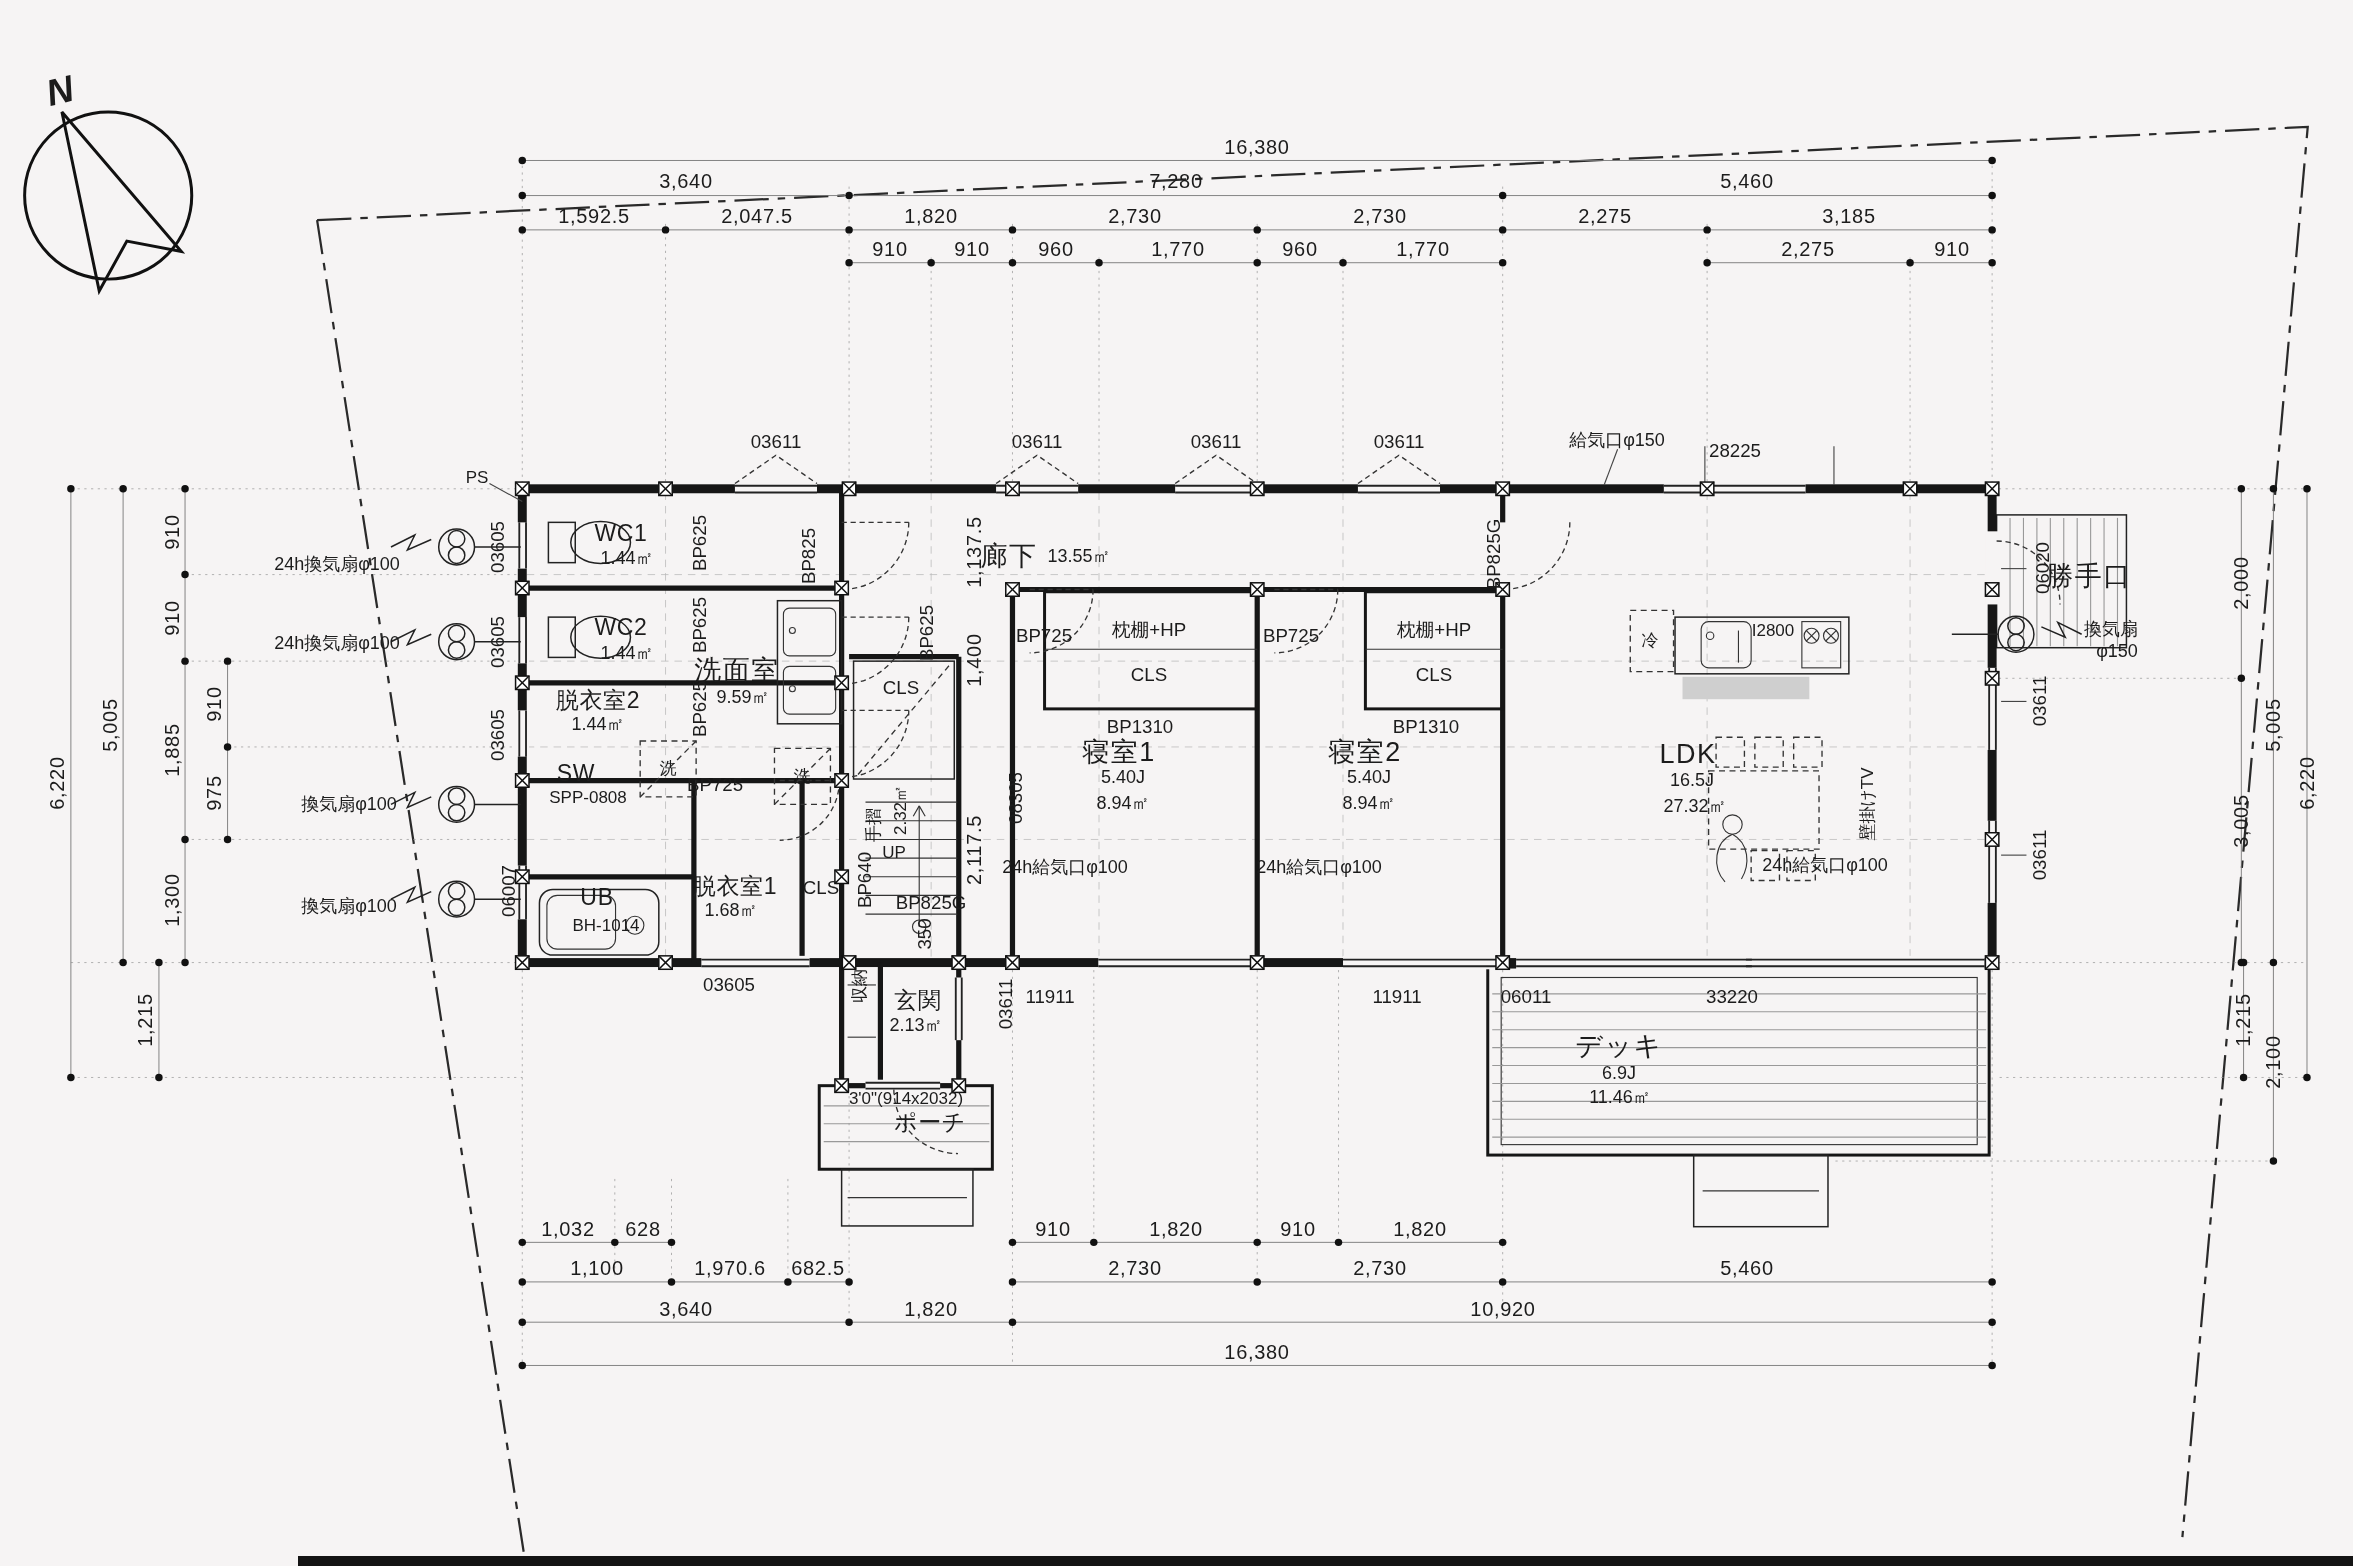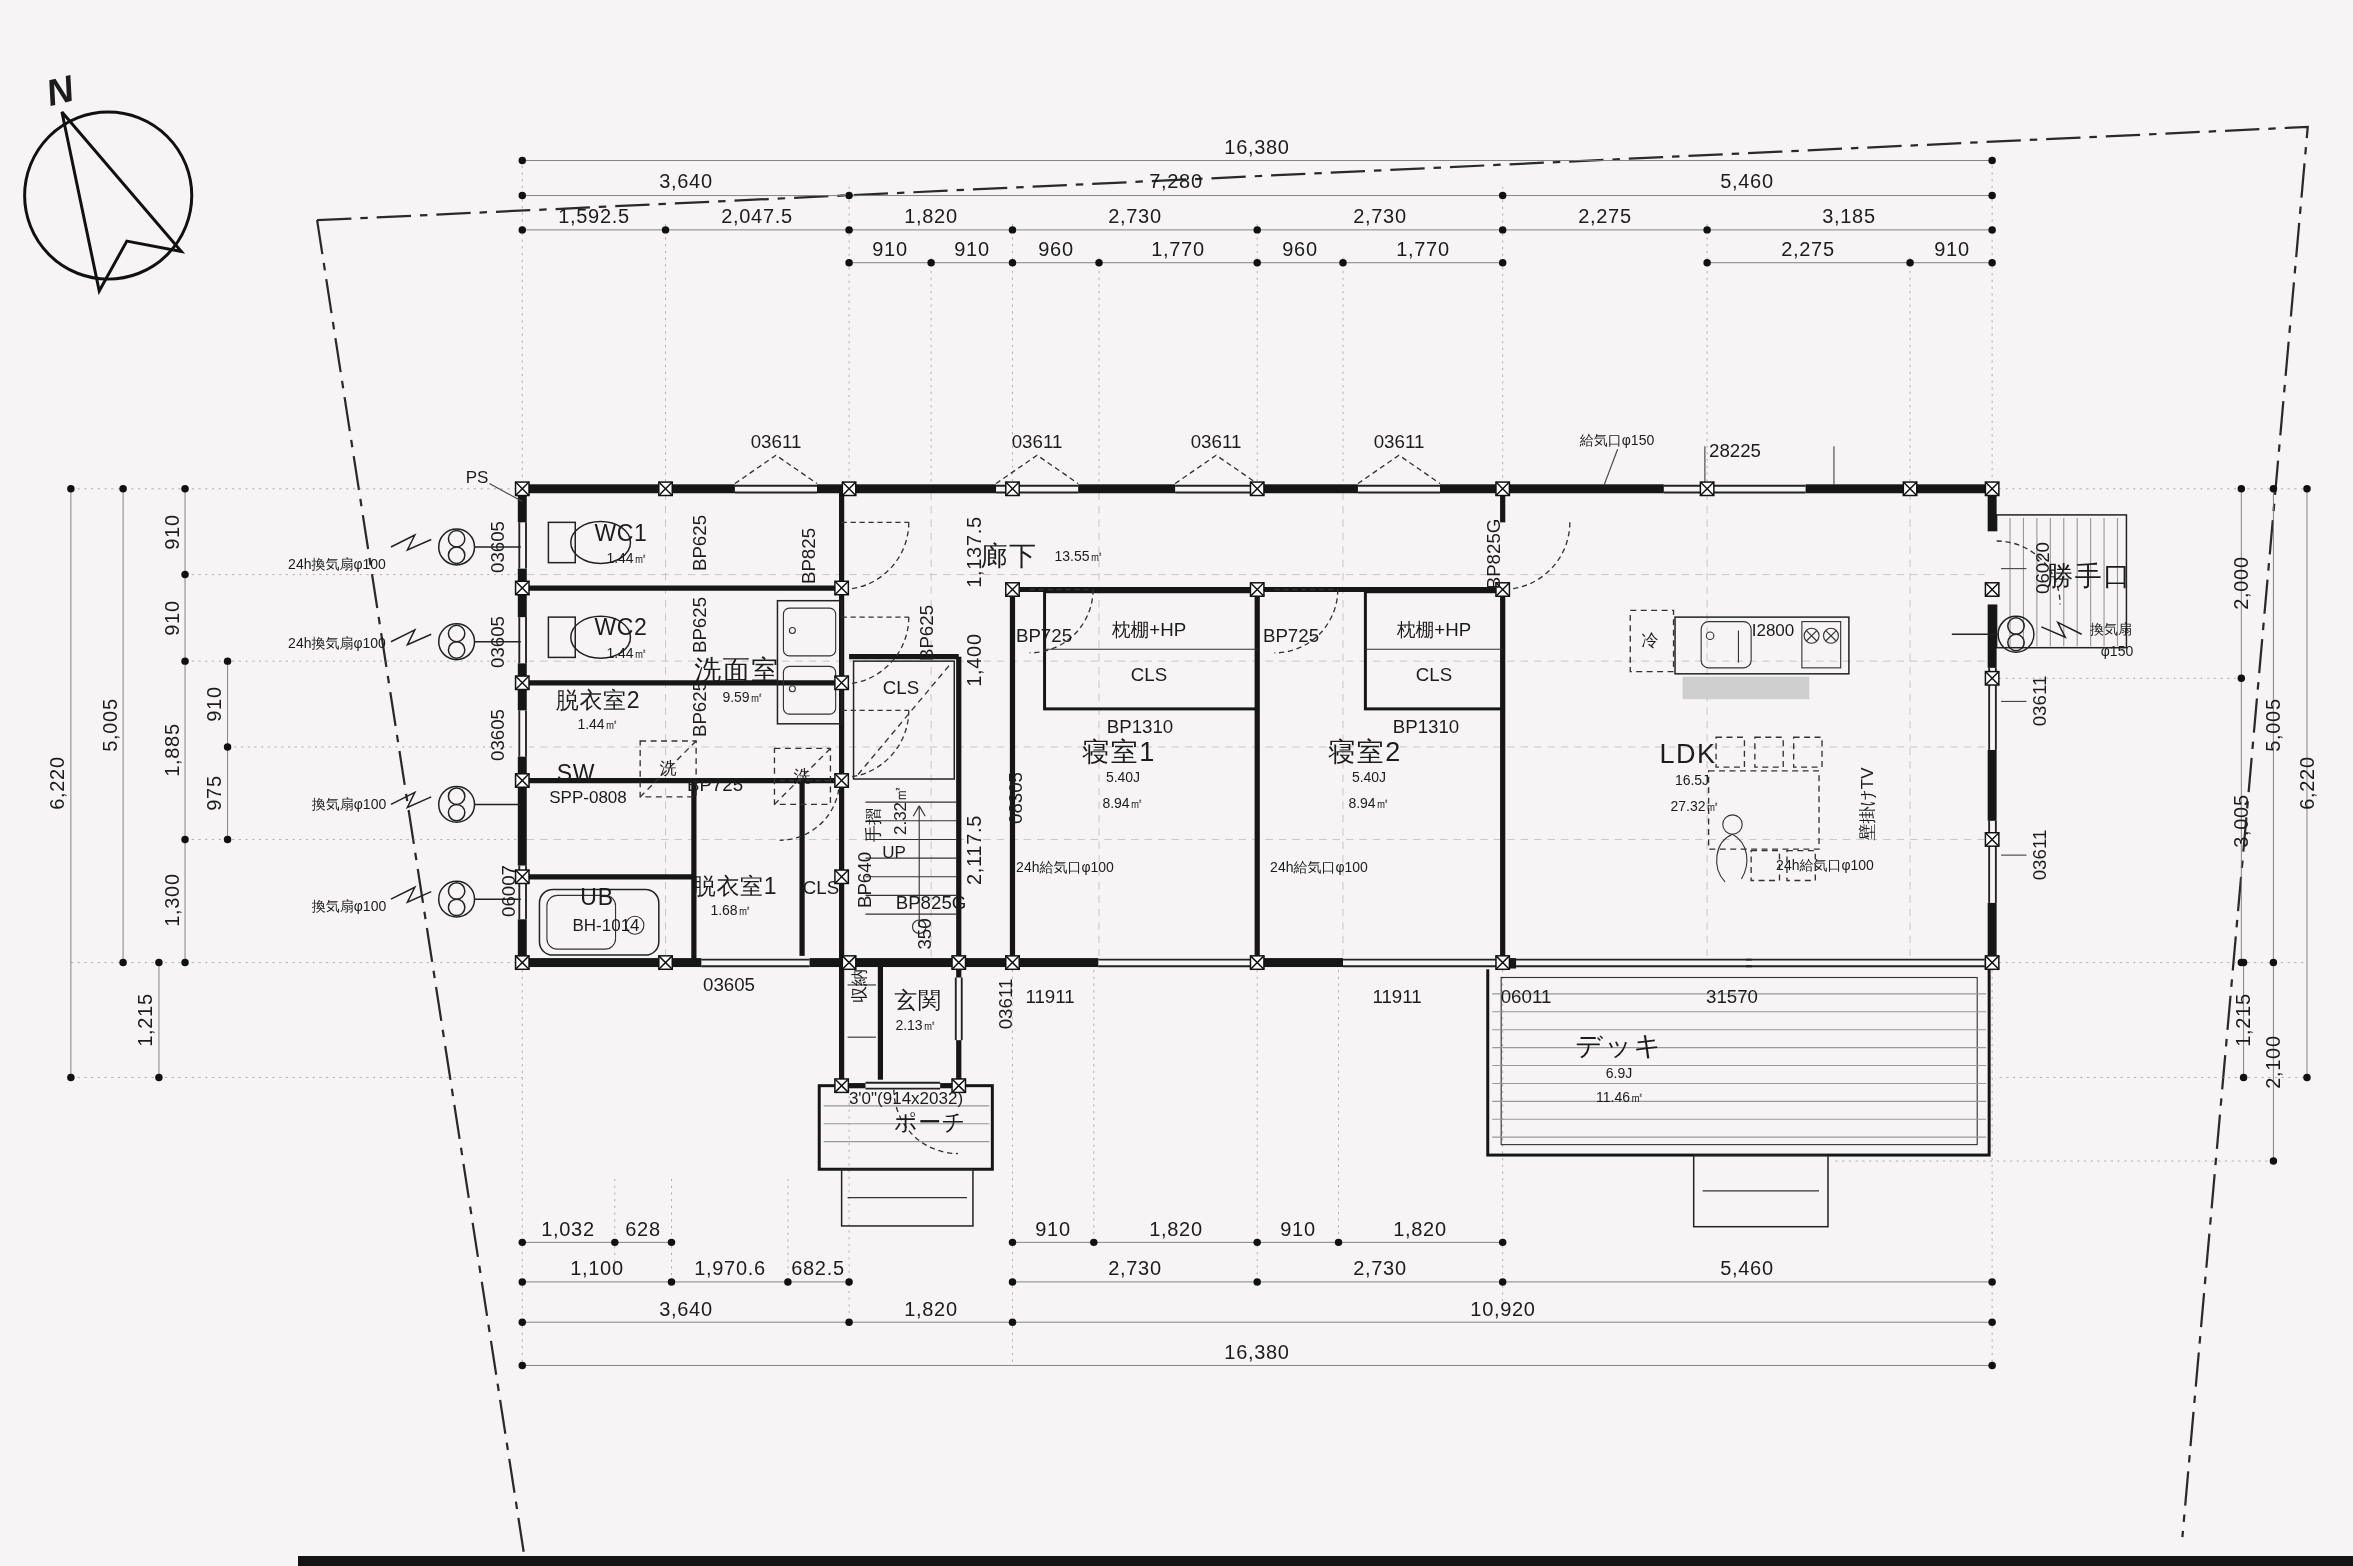--- a/index.html
+++ b/index.html
@@ -4,21 +4,21 @@
 <style>
   html,body{margin:0;padding:0;background:#e8e6e7;}
   .canvas{position:relative;width:2354px;height:1567px;background:#f6f4f4;
     font-family:"Liberation Sans","DejaVu Sans",sans-serif;color:#1c1c1c;overflow:hidden;}
   svg{position:absolute;left:0;top:0;}
   .lbl{position:absolute;transform:translate(-50%,-50%);white-space:nowrap;line-height:1;}
   .v{transform:translate(-50%,-50%) rotate(-90deg);}
   .dim{font-size:20px;letter-spacing:0.7px;}
   .room{font-size:27px;letter-spacing:1.5px;}
   .room2{font-size:23px;letter-spacing:0.7px;}
-  .area{font-size:14px;}
+  .area{font-size:18px;}
   .code{font-size:18.7px;}
   .small{font-size:17px;}
   .n{font-size:37px;font-style:italic;transform:translate(-50%,-50%) rotate(-14deg);font-weight:bold;}
   .legendbox{position:absolute;left:235px;top:1405px;width:192px;height:121px;border:2.2px solid #222;}
   .lrow{position:absolute;left:13.4px;transform:translate(0,-50%);font-size:20px;white-space:nowrap;}
   .ltitle{position:absolute;left:50%;top:18px;transform:translate(-50%,-50%);font-size:24px;letter-spacing:3px;}
   .botbar{position:absolute;left:298px;top:1556px;width:2055px;height:10.4px;background:#141414;}
   
   .bnd{stroke:#2a2a2a;stroke-width:3;fill:none;stroke-dasharray:46 12 10 12;}
   .ext{stroke:#9a9a9a;stroke-width:1;fill:none;stroke-dasharray:3 6;}
@@ -625,21 +625,21 @@
 <div class="lbl code" style="left:1399px;top:442px">03611</div>
 <div class="lbl code v" style="left:498px;top:547px">03605</div>
 <div class="lbl code v" style="left:498px;top:642px">03605</div>
 <div class="lbl code v" style="left:498px;top:735px">03605</div>
 <div class="lbl code v" style="left:509px;top:891px">06007</div>
 <div class="lbl code" style="left:729px;top:985px">03605</div>
 <div class="lbl code v" style="left:1006px;top:1004px">03611</div>
 <div class="lbl code" style="left:1050px;top:997px">11911</div>
 <div class="lbl code" style="left:1397px;top:997px">11911</div>
 <div class="lbl code" style="left:1526px;top:997px">06011</div>
-<div class="lbl code" style="left:1732px;top:997px">31570</div>
+<div class="lbl code" style="left:1732px;top:997px">33220</div>
 <div class="lbl code v" style="left:1016px;top:798px">08305</div>
 <div class="lbl code v" style="left:2040px;top:701px">03611</div>
 <div class="lbl code v" style="left:2040px;top:855px">03611</div>
 <div class="lbl code v" style="left:2043px;top:568px">06020</div>
 <div class="lbl code v" style="left:700px;top:543px">BP625</div>
 <div class="lbl code v" style="left:700px;top:625px">BP625</div>
 <div class="lbl code v" style="left:700px;top:709px">BP625</div>
 <div class="lbl code v" style="left:927px;top:633px">BP625</div>
 <div class="lbl code v" style="left:809px;top:556px">BP825</div>
 <div class="lbl code" style="left:715px;top:785px">BP725</div>

